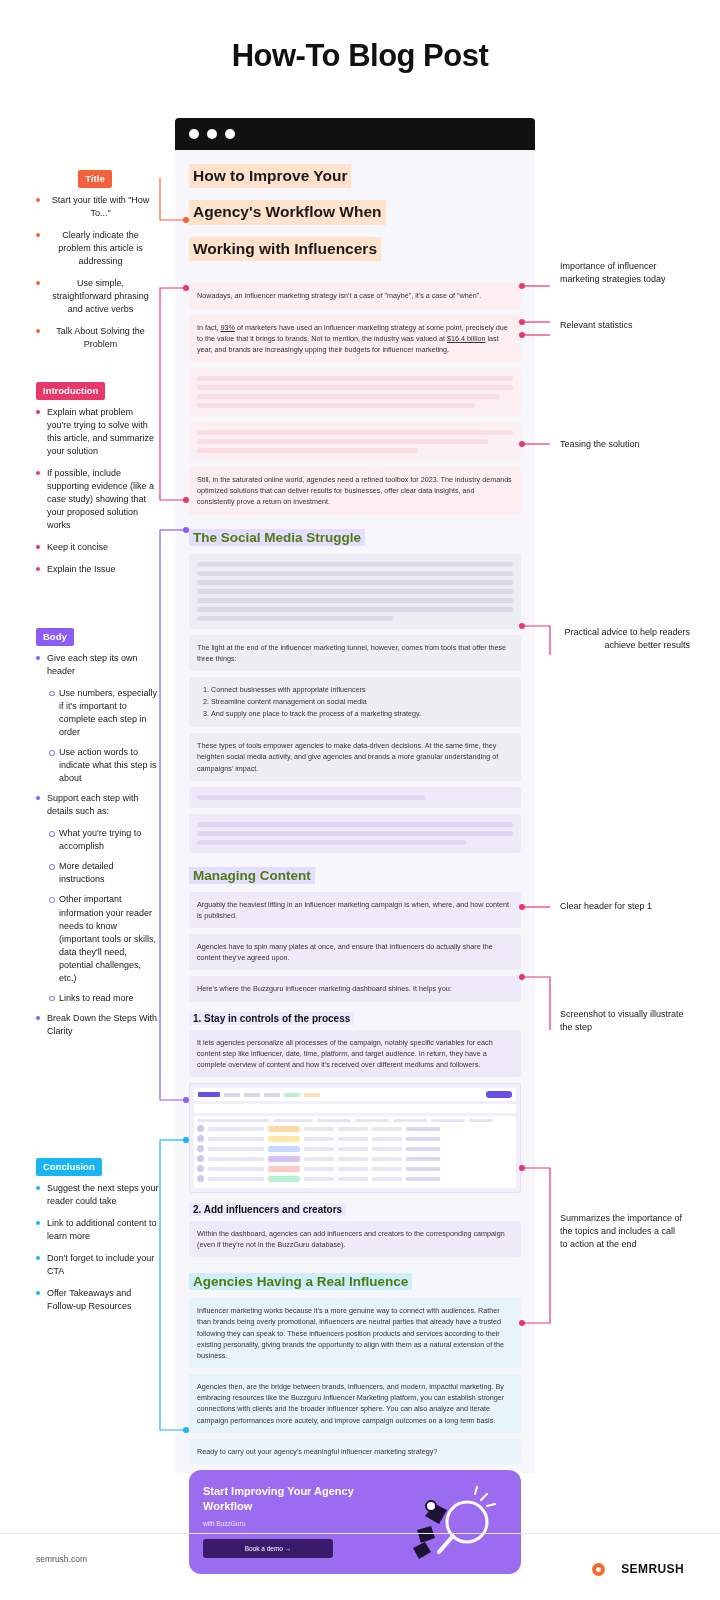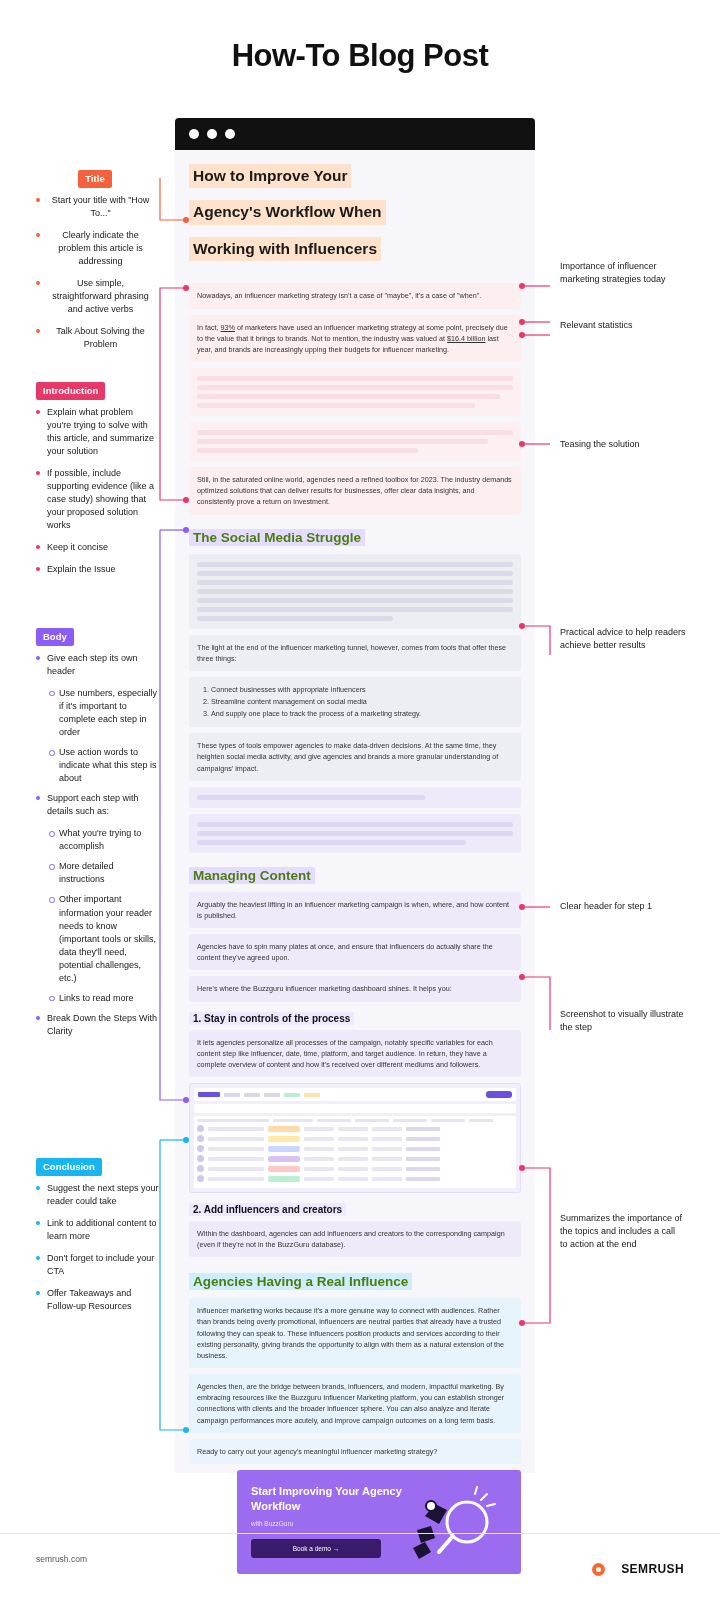--- a/index.html
+++ b/index.html
@@ -65,21 +65,21 @@
   .shot-search { background:#fff; border-radius:2px; height:9px; margin-bottom:3px; }
   .shot-table { background:#fff; border-radius:2px; padding:3px; }
   .shot-hrow { display:flex; gap:4px; margin-bottom:3px; }
   .shot-hcell { height:3px; background:#e6e3f2; border-radius:1px; }
   .shot-row { display:flex; align-items:center; gap:4px; margin-bottom:3px; }
   .shot-av { width:7px; height:7px; border-radius:50%; background:#cfc8ea; flex:none; }
   .shot-c { height:4px; border-radius:1px; background:#e9e6f3; }
   .tag { height:6px; border-radius:2px; }
 
   
-  .cta { background:#9b6cf0; border-radius:3px; padding:14px 14px 16px 14px; position:relative; overflow:hidden;margin-left:48px; }
+  .cta { background:#9b6cf0; border-radius:12px; padding:14px 14px 16px 14px; position:relative; overflow:hidden; }
   .cta h4 { margin:0; color:#fff; font-size:11px; font-weight:bold; line-height:1.35; width:160px; }
   .cta .sub { color:#efe6ff; font-size:6.5px; margin-top:6px; }
   .cta .btn { margin-top:12px; background:#3a1a6b; color:#fff; font-size:6.5px; border-radius:3px;
               padding:6px 0; width:130px; text-align:center; }
   .cta-art { position:absolute; right:16px; top:16px; width:110px; height:86px; }
 
   
   .badge { display:inline-block; color:#fff; font-size:9.5px; font-weight:bold; padding:2px 7px; border-radius:2px; }
   .ann { position:absolute; font-size:9px; line-height:1.45; color:#1a1a1a; }
   .ann ul { list-style:none; margin:6px 0 0 0; padding:0; }
@@ -386,21 +386,21 @@
     <li>Suggest the next steps your reader could take</li>
     <li>Link to additional content to learn more</li>
     <li>Don't forget to include your CTA</li>
     <li>Offer Takeaways and Follow-up Resources</li>
   </ul>
 </div>
 
 <div class="rann" style="left:560px; top:260px; width:120px;">Importance of influencer marketing strategies today</div>
 <div class="rann" style="left:560px; top:319px; width:120px;">Relevant statistics</div>
 <div class="rann" style="left:560px; top:438px; width:130px;">Teasing the solution</div>
-<div class="rann" style="left:560px; top:626px; width:130px;">Practical advice to help readers achieve better results</div>
+<div class="rann" style="left:560px; top:626px; width:130px;text-align:right;">Practical advice to help readers achieve better results</div>
 <div class="rann" style="left:560px; top:900px; width:120px;">Clear header for step 1</div>
 <div class="rann" style="left:560px; top:1008px; width:132px;">Screenshot to visually illustrate the step</div>
 <div class="rann" style="left:560px; top:1212px; width:124px;">Summarizes the importance of the topics and includes a call to action at the end</div>
 
 <div class="hr-top"></div>
 <div class="footer-left">semrush.com</div>
 <div class="footer-right">
   <span class="sem-logo"></span>
   <span class="sem-txt">SEMRUSH</span>
 </div>

